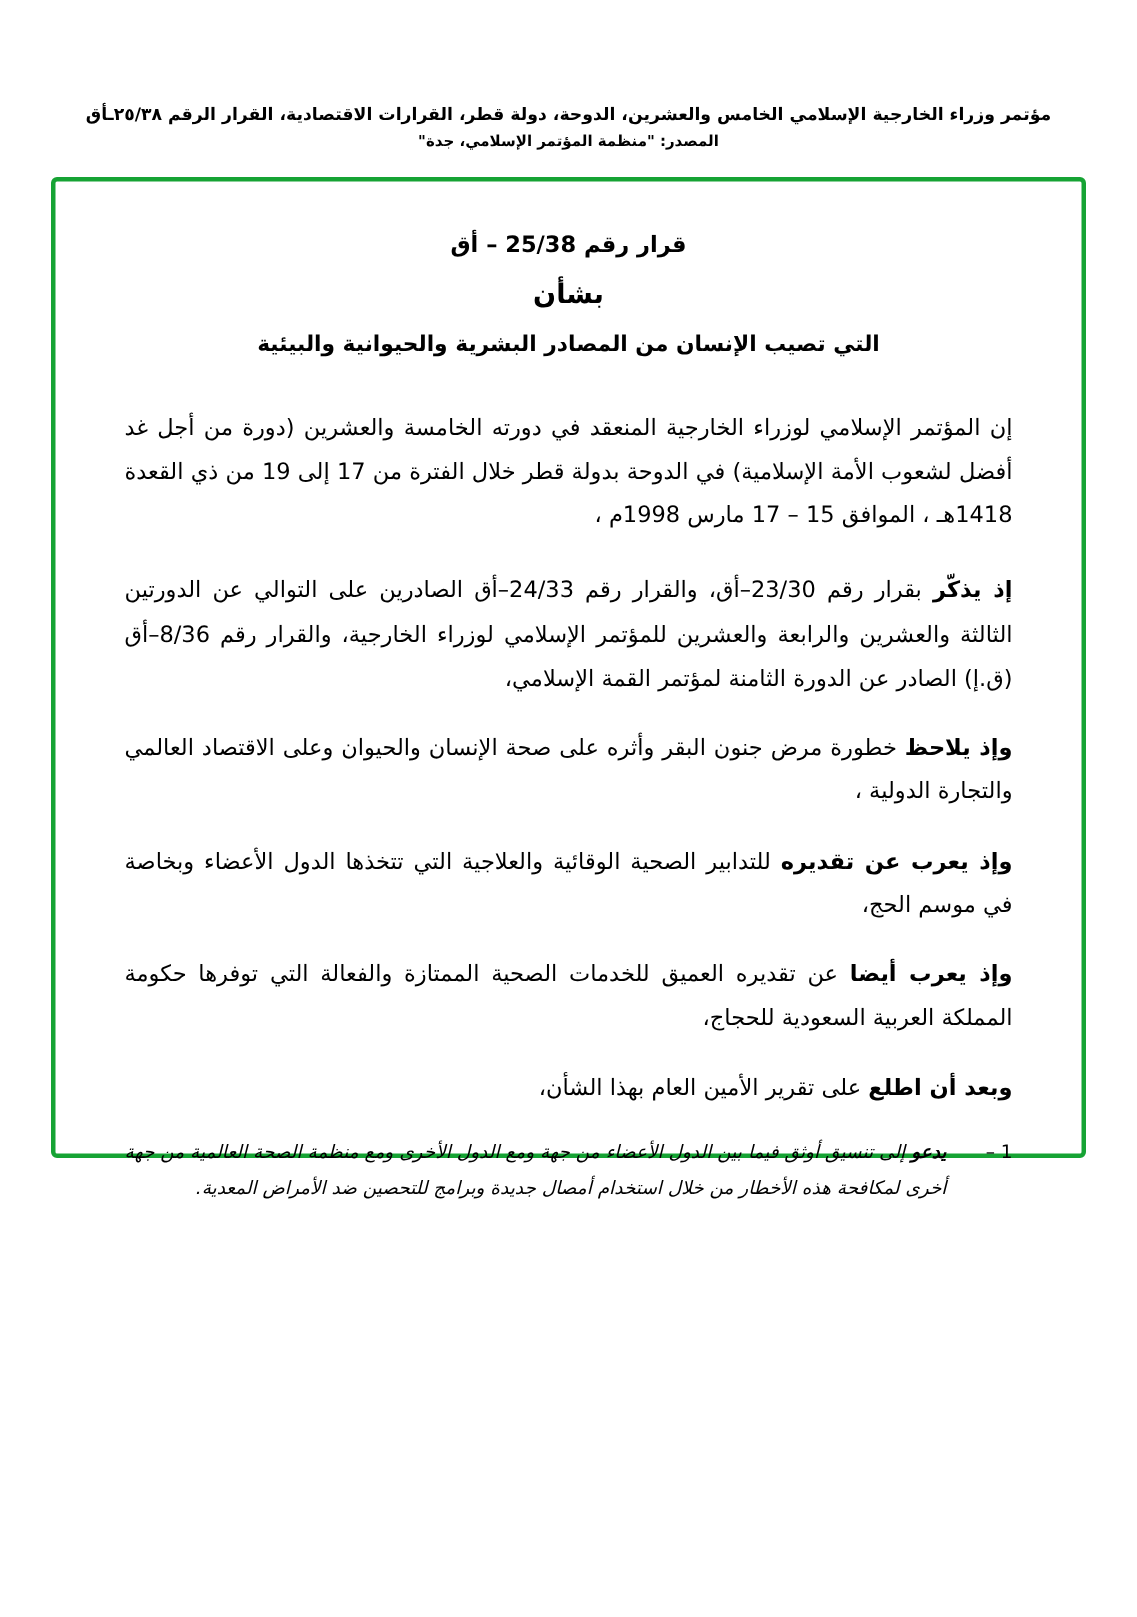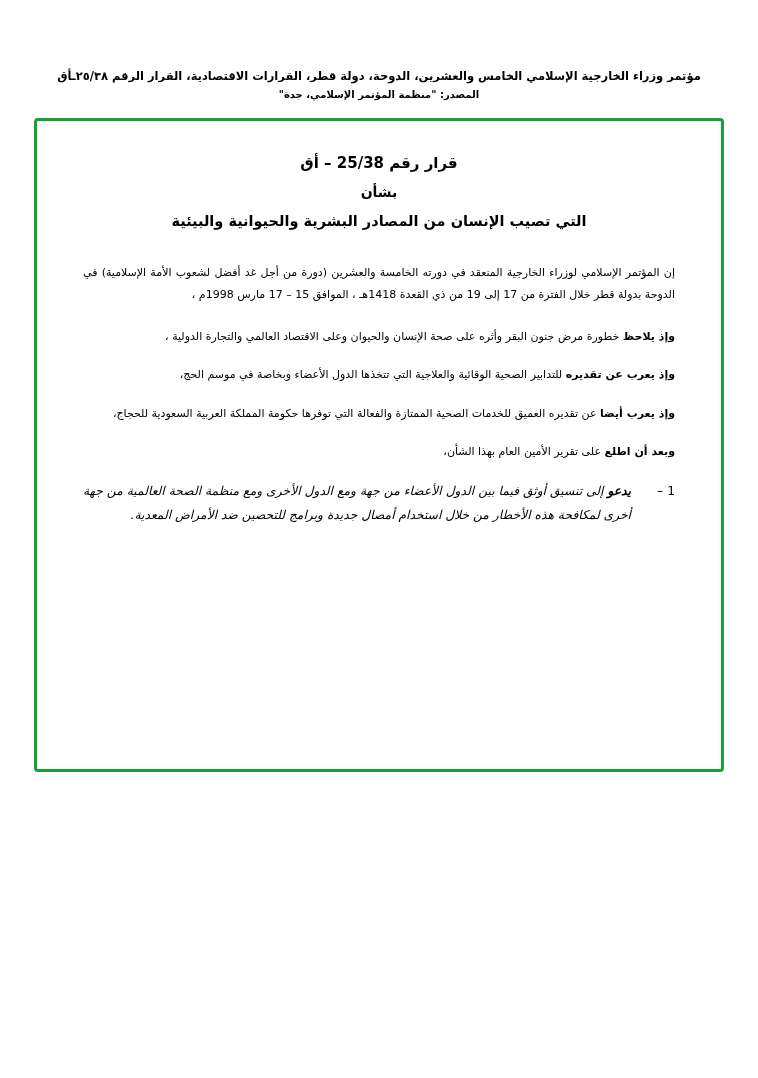--- a/index.html
+++ b/index.html
@@ -51,34 +51,34 @@
   .title-block {
     text-align: center;
     margin-top: 6px;
   }
   .title-main {
     font-size: 15px;
     font-weight: bold;
     line-height: 1.9;
   }
   .title-sub {
-    font-size: 14px;
+    font-size: 18px;
     font-weight: bold;
     line-height: 2.1;
   }
   .title-topic-1, .title-topic-2 {
     font-size: 14.5px;
     font-weight: bold;
     line-height: 2.0;
   }
   .body-block {
     margin-top: 26px;
   }
   p.para {
-    font-size: 11px;
+    font-size: 15px;
     line-height: 1.95;
     text-align: justify;
     margin: 0 0 17px 0;
     text-justify: inter-word;
   }
   p.para.preamble {
     margin-bottom: 21px;
   }
   b.lead {
     font-weight: bold;
@@ -130,20 +130,23 @@
       <div class="title-sub">بشأن</div>
       <div class="title-topic-2">التي تصيب الإنسان من المصادر البشرية والحيوانية والبيئية</div>
     </div>
 
     <div class="body-block">
 
       <p class="para preamble">
         <span>إن المؤتمر الإسلامي لوزراء الخارجية المنعقد في دورته الخامسة والعشرين (دورة من أجل غد أفضل لشعوب الأمة الإسلامية) في الدوحة بدولة قطر خلال الفترة من 17 إلى 19 من ذي القعدة 1418هـ ، الموافق 15 – 17 مارس 1998م ،</span>
       </p>
 
+      <p class="para">
+        <b class="lead">إذ يذكّر</b><span> بقرار رقم 23/30–أق، والقرار رقم 24/33–أق الصادرين على التوالي عن الدورتين الثالثة والعشرين والرابعة والعشرين للمؤتمر الإسلامي لوزراء الخارجية،  والقرار رقم 8/36–أق (ق.إ) الصادر عن الدورة الثامنة لمؤتمر القمة الإسلامي،</span>
+      </p>
 
 
 
       <p class="para">
         <b class="lead">وإذ يلاحظ</b><span> خطورة مرض جنون البقر وأثره على صحة الإنسان والحيوان وعلى الاقتصاد العالمي والتجارة الدولية ،</span>
       </p>
 
       <p class="para">
         <b class="lead">وإذ يعرب عن تقديره</b><span> للتدابير الصحية الوقائية والعلاجية التي تتخذها الدول الأعضاء وبخاصة في موسم الحج،</span>
       </p>

